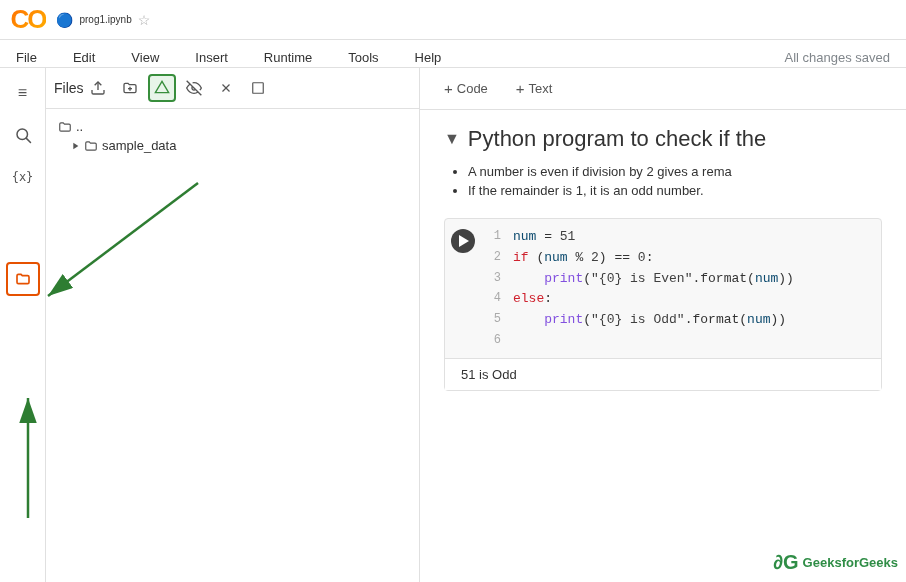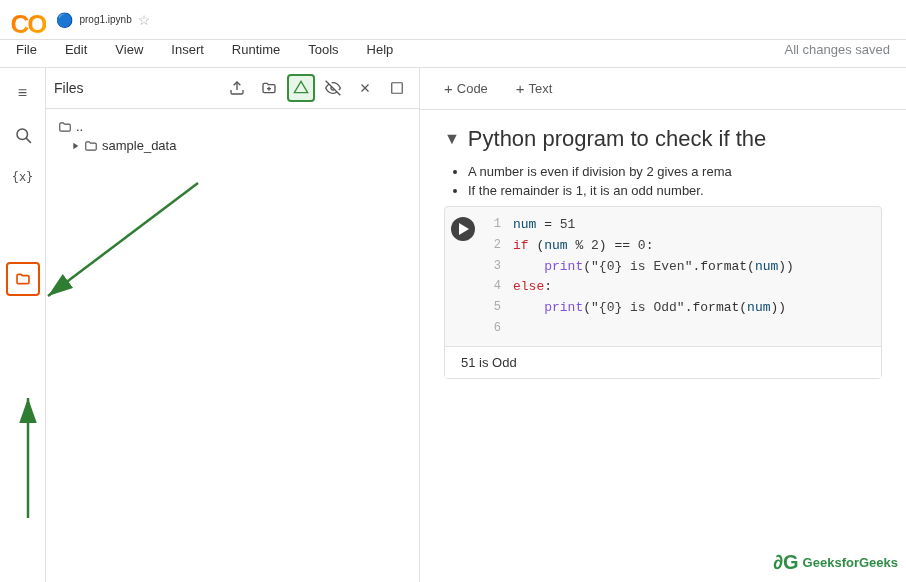--- a/index.html
+++ b/index.html
@@ -1,64 +1,64 @@
 <!DOCTYPE html>
 <html><head>
   <meta charset="utf-8">
   <style>
     * { margin: 0; padding: 0; box-sizing: border-box; }
     body { font-family: 'Arial', sans-serif; background: #fff; width: 906px; height: 582px; overflow: hidden; font-size: 13px; }
 
     
     .top-bar { display: flex; align-items: center; height: 40px; padding: 0 8px; border-bottom: 1px solid #e0e0e0; background: #fff; }
-    .logo-co { width: 40px; height: 40px; margin-right: 8px; display: flex; align-items: flex-end; justify-content: center; }
+    .logo-co { width: 40px; height: 40px; margin-right: 8px; display: flex; align-items: center; justify-content: center; }
     .logo-text { font-size: 26px; font-weight: 900; background: linear-gradient(135deg, #ff6d00, #ffb300); -webkit-background-clip: text; -webkit-text-fill-color: transparent; letter-spacing: -2px; }
     .drive-icon { margin-right: 6px; font-size: 14px; }
     .file-title { font-size: 10px; color: #333; margin-right: 6px; }
     .star-icon { color: #aaa; font-size: 14px; }
 
     
-    .menu-bar { display: flex; align-items: flex-start; height: 28px; padding: 0 8px; border-bottom: 1px solid #e0e0e0; background: #fff; gap: 12px; }
+    .menu-bar { display: flex; align-items: flex-end; height: 28px; padding: 0 8px; border-bottom: 1px solid #e0e0e0; background: #fff; gap: 20px; }
     .menu-item { padding: 2px 8px; font-size: 13px; color: #333; cursor: pointer; border-radius: 4px; }
     .menu-item.saved { color: #80868b; margin-left: auto; }
 
     
     .main-layout { display: flex; height: calc(582px - 68px); }
 
     
     .sidebar { width: 420px; min-width: 420px; border-right: 1px solid #e0e0e0; display: flex; flex-direction: row; background: #fff; }
 
     
     .left-strip { width: 46px; border-right: 1px solid #e0e0e0; display: flex; flex-direction: column; align-items: center; padding-top: 8px; gap: 8px; position: relative; }
     .left-strip-icon { width: 34px; height: 34px; display: flex; align-items: center; justify-content: center; cursor: pointer; border-radius: 4px; font-size: 16px; color: #555; }
     .left-strip-icon.active { border: 2px solid #e65100; color: #e65100; }
 
     
     .file-panel { flex: 1; display: flex; flex-direction: column; }
-    .file-panel-header { display: flex; align-items: center; justify-content: space-between; padding: 6px 8px; border-bottom: 1px solid #e0e0e0; }
+    .file-panel-header { display: flex; align-items: center; justify-content: flex-start; padding: 6px 8px; border-bottom: 1px solid #e0e0e0; }
     .file-panel-title { font-size: 14px; font-weight: 500; color: #333; }
     .file-panel-actions { display: flex; gap: 4px; align-items: center; }
     .fp-action-btn { width: 28px; height: 28px; display: flex; align-items: center; justify-content: center; cursor: pointer; border-radius: 4px; font-size: 15px; color: #555; }
     .fp-action-btn.active-btn { border: 2px solid #388e3c; background: #e8f5e9; color: #388e3c; }
 
     
     .file-tree { padding: 8px; font-size: 13px; }
     .file-tree-item { display: flex; align-items: center; gap: 4px; padding: 2px 4px; cursor: pointer; border-radius: 4px; color: #333; }
 
     
     .content-area { flex: 1; overflow: auto; background: #fff; }
     .toolbar-row { display: flex; align-items: center; gap: 12px; padding: 8px 16px; border-bottom: 1px solid #e0e0e0; }
     .toolbar-btn { display: flex; align-items: center; gap: 4px; font-size: 13px; color: #555; cursor: pointer; padding: 4px 8px; border-radius: 4px; }
     .toolbar-plus { font-size: 15px; color: #555; }
 
     
     .notebook-content { padding: 16px 24px; }
     .section-heading { font-size: 22px; font-weight: 400; color: #333; margin-bottom: 12px; display: flex; align-items: flex-start; gap: 8px; }
     .section-toggle { font-size: 16px; color: #555; cursor: pointer; margin-top: 4px; }
-    .bullet-list { margin-left: 24px; margin-bottom: 8px; }
+    .bullet-list { margin-left: 24px; margin-bottom: 20px; }
     .bullet-list li { font-size: 13px; color: #333; margin-bottom: 4px; list-style: disc; }
 
     
     .code-cell { border: 1px solid #e0e0e0; border-radius: 4px; margin-bottom: 12px; background: #f8f8f8; }
     .code-cell-inner { display: flex; align-items: flex-start; }
     .run-btn { width: 36px; min-width: 36px; display: flex; align-items: flex-start; justify-content: center; padding-top: 10px; }
     .run-circle { width: 24px; height: 24px; border-radius: 50%; background: #424242; display: flex; align-items: center; justify-content: center; cursor: pointer; }
     .run-triangle { width: 0; height: 0; border-top: 6px solid transparent; border-bottom: 6px solid transparent; border-left: 10px solid white; margin-left: 2px; }
     .code-lines { flex: 1; padding: 8px 0; font-family: 'Courier New', monospace; font-size: 13px; }
     .code-line { display: flex; line-height: 1.6; }

